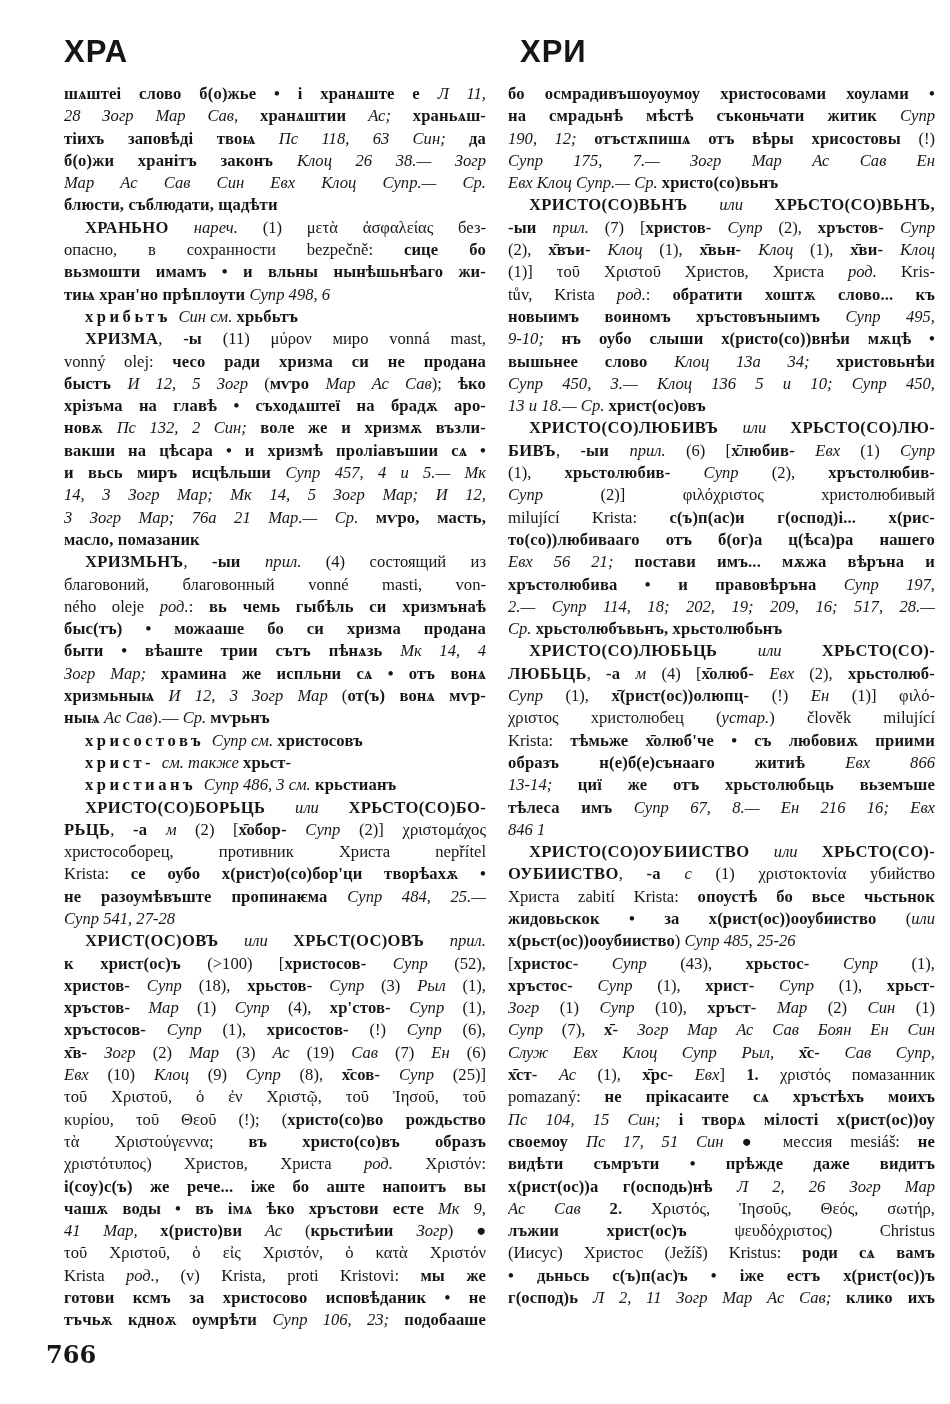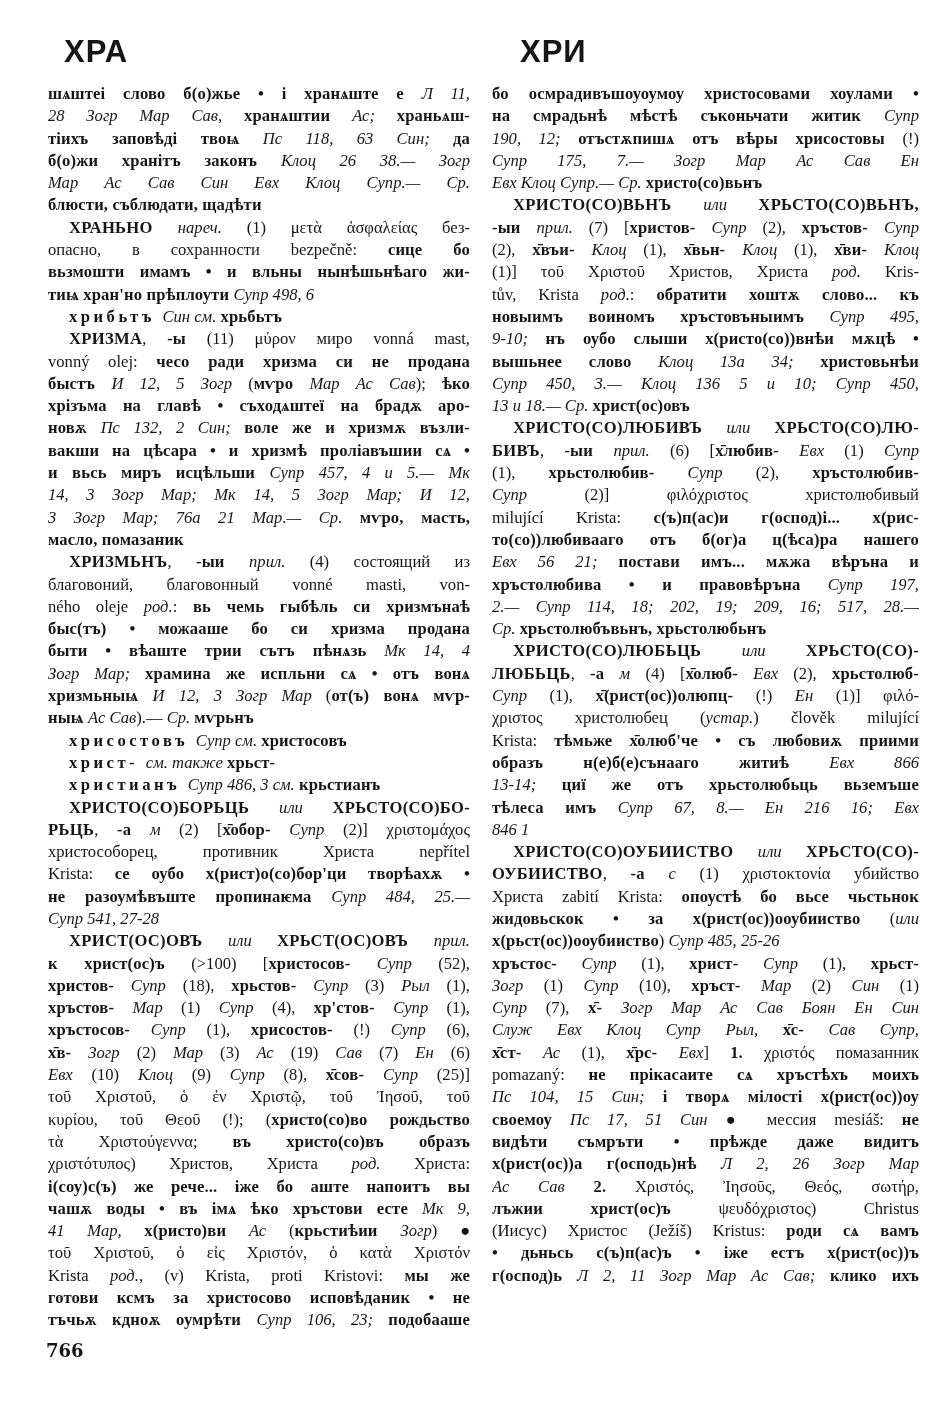--- a/index.html
+++ b/index.html
@@ -16,37 +16,38 @@
     position:absolute;top:34px;left:0;width:950px;height:40px;
     font-weight:700;font-size:31px;letter-spacing:1px;
     font-family:Liberation Sans, sans-serif;
   }
   .rh-left{position:absolute;left:64px;top:0;}
   .rh-right{position:absolute;left:520px;top:0;}
   .col{
     position:absolute;top:83px;
     font-size:16.6px;line-height:22.3px;
     text-align:justify;
+    margin-left:16px;
   }
   .col-left{left:48px;width:422px;}
   .col-right{left:492px;width:427px;}
   .ln{
     height:22.3px;overflow:hidden;
     text-align:justify;text-align-last:justify;
   }
   .ln.end{text-align-last:left;}
   .ln.ind{padding-left:21px;}
   .st-c{font-weight:700;letter-spacing:.15px;}
   .st-i{font-style:italic;}
   .st-h{font-weight:700;letter-spacing:.3px;}
   .st-s{font-weight:700;letter-spacing:3.5px;}
   .st-b{font-weight:700;}
   .page-number{
     position:absolute;left:46px;top:1340px;
-    font-weight:700;font-size:18px;
+    font-weight:700;font-size:24px;
     font-family:"DejaVu Serif","Liberation Serif",serif;
   }
 </style>
 </head>
 <body>
 
 <div class="page">
 
   <div class="running-head">
     <span class="rh-left">ХРА</span>
@@ -95,21 +96,21 @@
       <div class="ln ind"><span class="st-h">ХРИСТ(ОС)ОВЪ </span><span class="st-i">или </span><span class="st-h">ХРЬСТ(ОС)ОВЪ </span><span class="st-i">прил.</span></div>
       <div class="ln"><span class="st-c">к христ(ос)ъ </span><span class="st-r">(&gt;100) [</span><span class="st-c">христосов- </span><span class="st-i">Супр </span><span class="st-r">(52),</span></div>
       <div class="ln"><span class="st-c">христов- </span><span class="st-i">Супр </span><span class="st-r">(18), </span><span class="st-c">хрьстов- </span><span class="st-i">Супр </span><span class="st-r">(3) </span><span class="st-i">Рыл </span><span class="st-r">(1),</span></div>
       <div class="ln"><span class="st-c">хръстов- </span><span class="st-i">Мар </span><span class="st-r">(1) </span><span class="st-i">Супр </span><span class="st-r">(4), </span><span class="st-c">хр'стов- </span><span class="st-i">Супр </span><span class="st-r">(1),</span></div>
       <div class="ln"><span class="st-c">хръстосов- </span><span class="st-i">Супр </span><span class="st-r">(1), </span><span class="st-c">хрисостов- </span><span class="st-r">(!) </span><span class="st-i">Супр </span><span class="st-r">(6),</span></div>
       <div class="ln"><span class="st-c">х̄в- </span><span class="st-i">Зогр </span><span class="st-r">(2) </span><span class="st-i">Мар </span><span class="st-r">(3) </span><span class="st-i">Ас </span><span class="st-r">(19) </span><span class="st-i">Сав </span><span class="st-r">(7) </span><span class="st-i">Ен </span><span class="st-r">(6)</span></div>
       <div class="ln"><span class="st-i">Евх </span><span class="st-r">(10) </span><span class="st-i">Клоц </span><span class="st-r">(9) </span><span class="st-i">Супр </span><span class="st-r">(8), </span><span class="st-c">х̄сов- </span><span class="st-i">Супр </span><span class="st-r">(25)]</span></div>
       <div class="ln"><span class="st-r">τοῦ Χριστοῦ, ὁ ἐν Χριστῷ, τοῦ Ἰησοῦ, τοῦ</span></div>
       <div class="ln"><span class="st-r">κυρίου, τοῦ Θεοῦ (!); (</span><span class="st-c">христо(со)во рождьство</span></div>
       <div class="ln"><span class="st-r">τὰ Χριστούγεννα; </span><span class="st-c">въ христо(со)въ образъ</span></div>
-      <div class="ln"><span class="st-r">χριστότυπος) Христов, Христа </span><span class="st-i">род. </span><span class="st-r">Христа:</span></div>
+      <div class="ln"><span class="st-r">χριστότυπος) Христов, Христа </span><span class="st-i">род. </span><span class="st-r">Χριστόν:</span></div>
       <div class="ln"><span class="st-c">і(соу)с(ъ) же рече... іже бо аште напоитъ вы</span></div>
       <div class="ln"><span class="st-c">чашѫ воды • въ імѧ ѣко хръстови есте </span><span class="st-i">Мк 9,</span></div>
       <div class="ln"><span class="st-i">41 Мар, </span><span class="st-c">х(ристо)ви </span><span class="st-i">Ас </span><span class="st-r">(</span><span class="st-c">крьстиѣии </span><span class="st-i">Зогр</span><span class="st-r">) ●</span></div>
       <div class="ln"><span class="st-r">τοῦ Χριστοῦ, ὁ εἰς Χριστόν, ὁ κατὰ Χριστόν</span></div>
       <div class="ln"><span class="st-r">Krista </span><span class="st-i">род.</span><span class="st-r">, (v) Krista, proti Kristovi: </span><span class="st-c">мы же</span></div>
       <div class="ln"><span class="st-c">готови ксмъ за христосово исповѣданик • не</span></div>
       <div class="ln"><span class="st-c">тъчьѫ кдноѫ оумрѣти </span><span class="st-i">Супр 106, 23; </span><span class="st-c">подобааше</span></div>
     </div>
   <div class="col col-right">
       <div class="ln"><span class="st-c">бо осмрадивъшоуоумоу христосовами хоулами •</span></div>
@@ -144,20 +145,21 @@
       <div class="ln"><span class="st-r">Krista: </span><span class="st-c">тѣмьже х̄олюб'че • съ любовиѫ приими</span></div>
       <div class="ln"><span class="st-c">образъ н(е)б(е)сънааго житиѣ </span><span class="st-i">Евх 866</span></div>
       <div class="ln"><span class="st-i">13-14; </span><span class="st-c">циї же отъ хрьстолюбьць вьземъше</span></div>
       <div class="ln"><span class="st-c">тѣлеса имъ </span><span class="st-i">Супр 67, 8.— Ен 216 16; Евх</span></div>
       <div class="ln end"><span class="st-i">846 1</span></div>
       <div class="ln ind"><span class="st-h">ХРИСТО(СО)ОУБИИСТВО </span><span class="st-i">или </span><span class="st-h">ХРЬСТО(СО)-</span></div>
       <div class="ln"><span class="st-h">ОУБИИСТВО</span><span class="st-r">, </span><span class="st-c">-а </span><span class="st-i">с </span><span class="st-r">(1) χριστοκτονία убийство</span></div>
       <div class="ln"><span class="st-r">Христа zabití Krista: </span><span class="st-c">опоустѣ бо вьсе чьстьнок</span></div>
       <div class="ln"><span class="st-c">жидовьскок • за х(рист(ос))ооубииство </span><span class="st-r">(</span><span class="st-i">или</span></div>
       <div class="ln end"><span class="st-c">х(рьст(ос))ооубииство</span><span class="st-r">) </span><span class="st-i">Супр 485, 25-26</span></div>
+      <div class="ln"><span class="st-r">[</span><span class="st-c">христос- </span><span class="st-i">Супр </span><span class="st-r">(43), </span><span class="st-c">хрьстос- </span><span class="st-i">Супр </span><span class="st-r">(1),</span></div>
       <div class="ln"><span class="st-c">хръстос- </span><span class="st-i">Супр </span><span class="st-r">(1), </span><span class="st-c">христ- </span><span class="st-i">Супр </span><span class="st-r">(1), </span><span class="st-c">хрьст-</span></div>
       <div class="ln"><span class="st-i">Зогр </span><span class="st-r">(1) </span><span class="st-i">Супр </span><span class="st-r">(10), </span><span class="st-c">хръст- </span><span class="st-i">Мар </span><span class="st-r">(2) </span><span class="st-i">Син </span><span class="st-r">(1)</span></div>
       <div class="ln"><span class="st-i">Супр </span><span class="st-r">(7), </span><span class="st-c">х̄- </span><span class="st-i">Зогр Мар Ас Сав Боян Ен Син</span></div>
       <div class="ln"><span class="st-i">Служ Евх Клоц Супр Рыл, </span><span class="st-c">х̄с- </span><span class="st-i">Сав Супр,</span></div>
       <div class="ln"><span class="st-c">х̄ст- </span><span class="st-i">Ас </span><span class="st-r">(1), </span><span class="st-c">х̄рс- </span><span class="st-i">Евх</span><span class="st-r">] </span><span class="st-b">1. </span><span class="st-r">χριστός помазанник</span></div>
       <div class="ln"><span class="st-r">pomazaný: </span><span class="st-c">не прікасаите сѧ хръстѣхъ моихъ</span></div>
       <div class="ln"><span class="st-i">Пс 104, 15 Син; </span><span class="st-c">і творѧ мілості х(рист(ос))оу</span></div>
       <div class="ln"><span class="st-c">своемоу </span><span class="st-i">Пс 17, 51 Син </span><span class="st-r">● мессия mesiáš: </span><span class="st-c">не</span></div>
       <div class="ln"><span class="st-c">видѣти съмръти • прѣжде даже видитъ</span></div>
       <div class="ln"><span class="st-c">х(рист(ос))а г(осподь)нѣ </span><span class="st-i">Л 2, 26 Зогр Мар</span></div>

